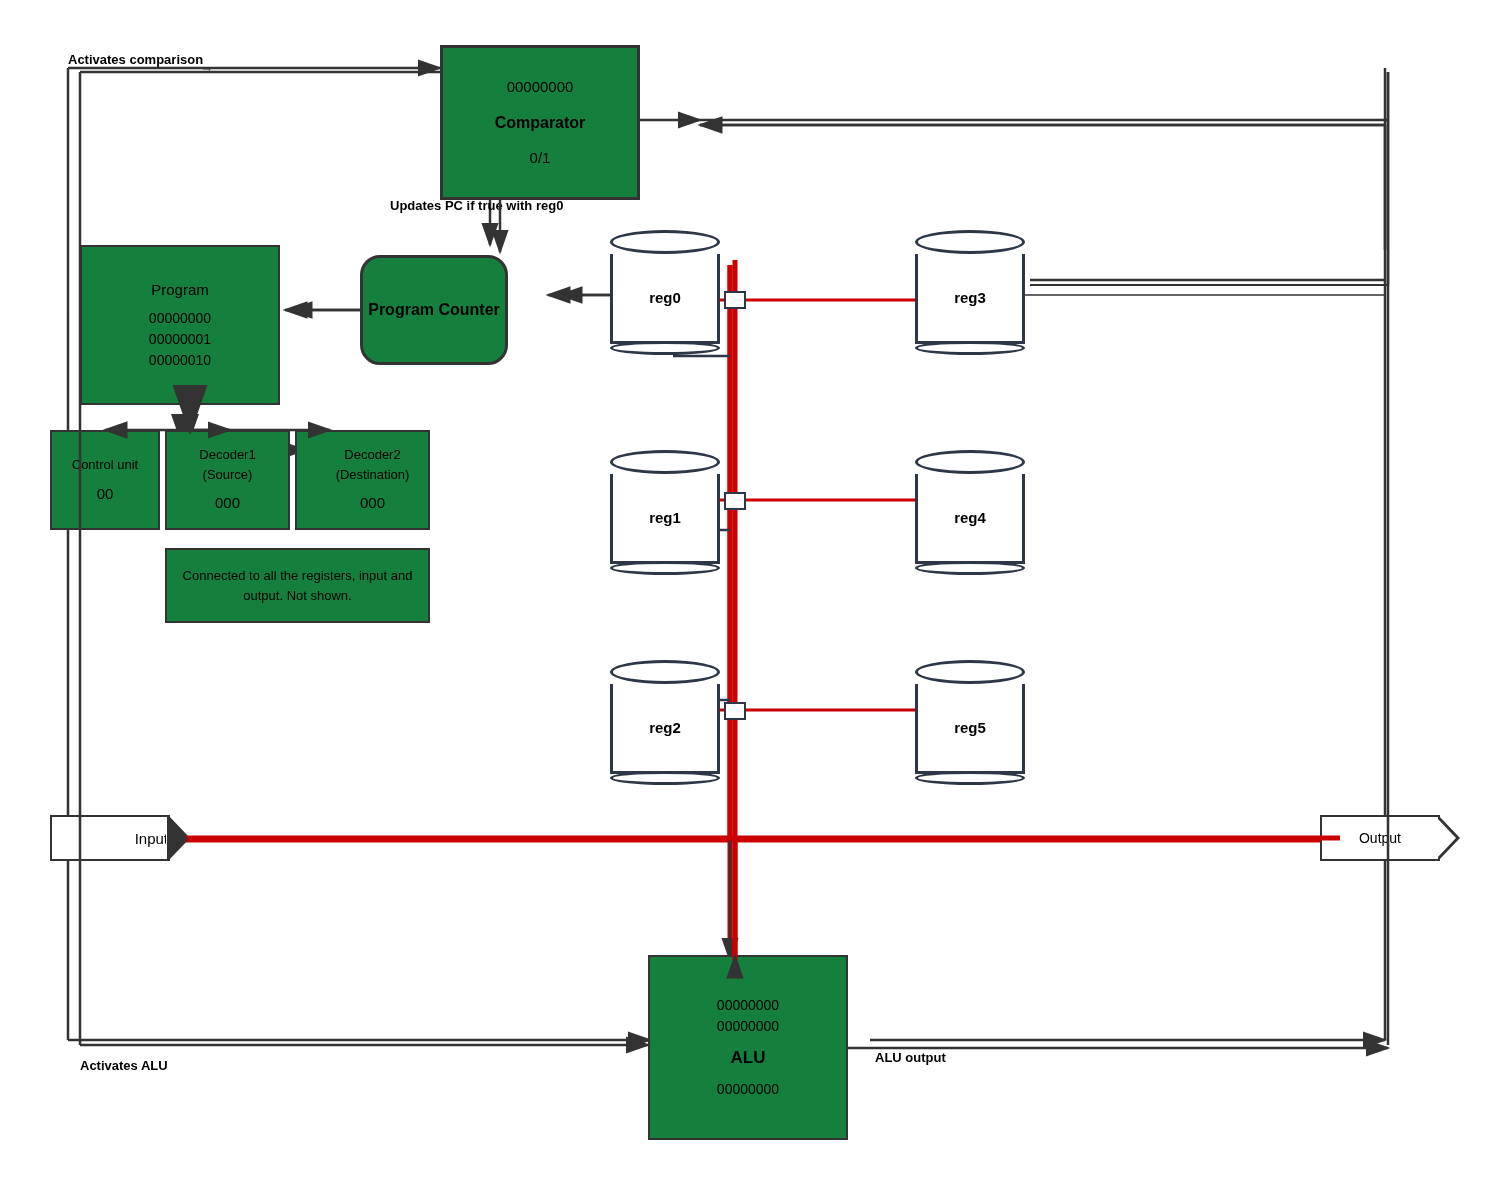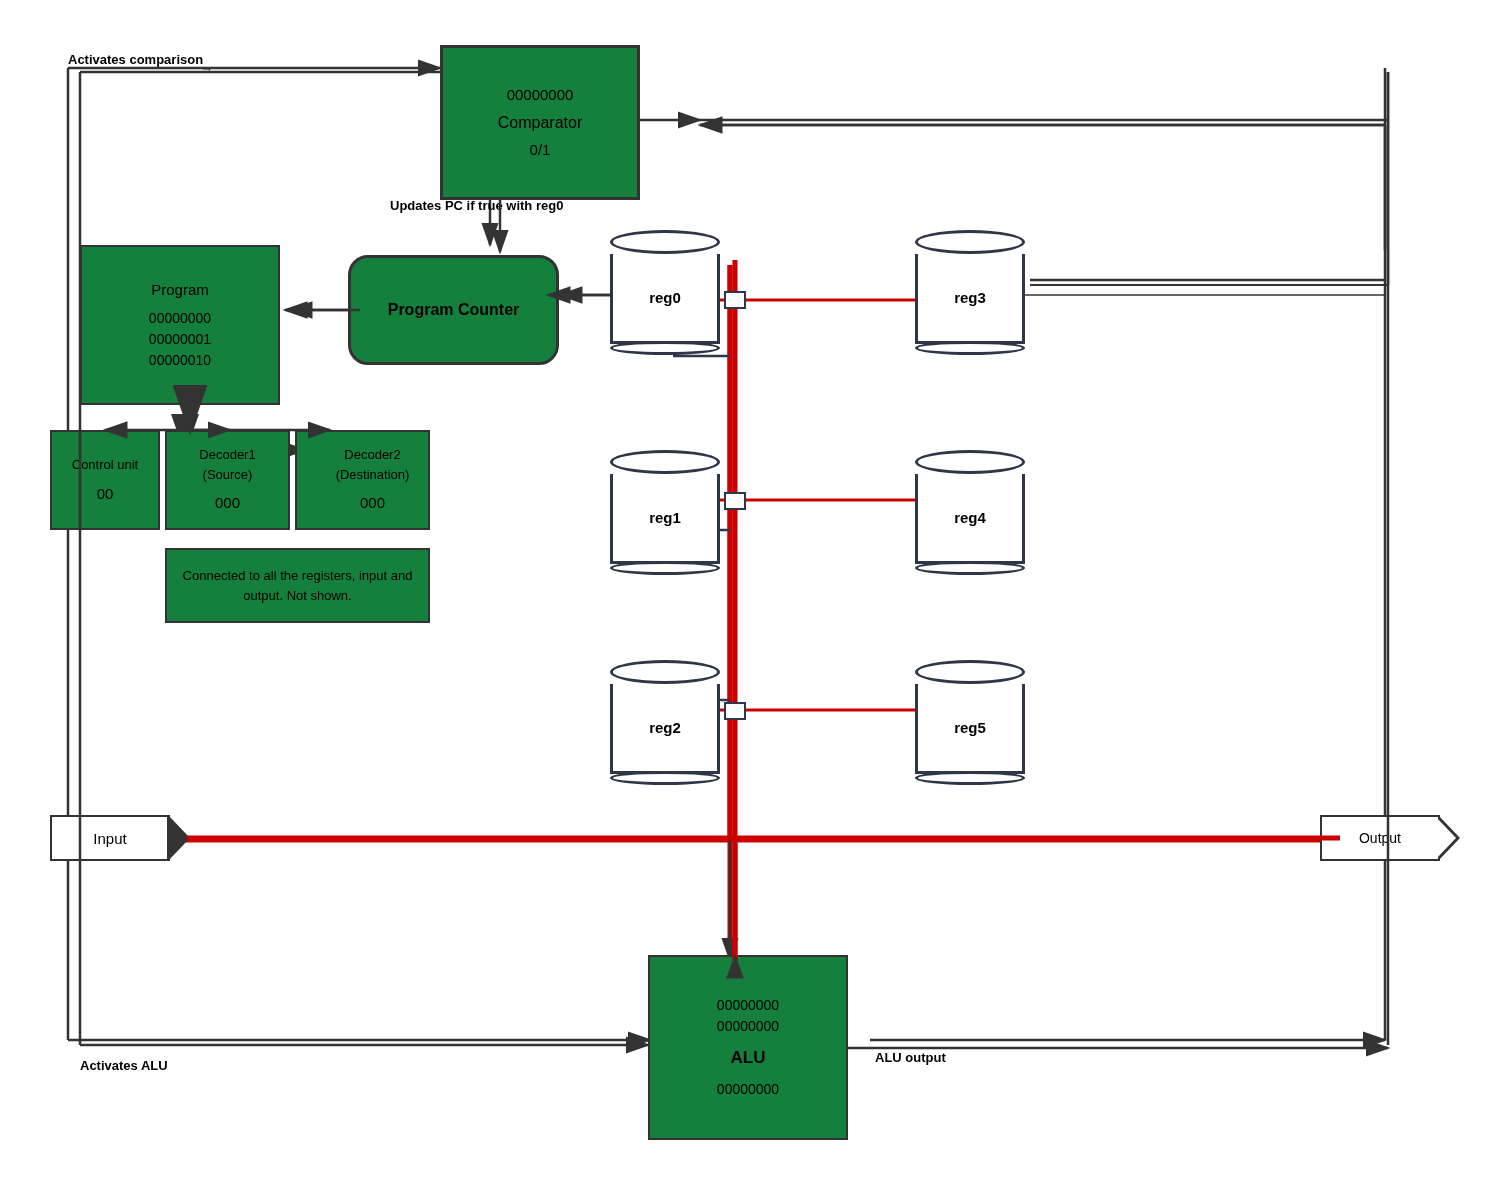--- a/index.html
+++ b/index.html
@@ -144,31 +144,31 @@
     <line x1="1385" y1="280" x2="1385" y2="1040" stroke="#333" stroke-width="2.5"></line>
 
     <line x1="68" y1="310" x2="68" y2="1040" stroke="#333" stroke-width="2.5"></line>
 
     <line x1="970" y1="295" x2="1385" y2="295" stroke="#333" stroke-width="1.5"></line>
 
   </svg>
 
   <div class="box" style="left:440px; top:45px; width:200px; height:155px; border-width:3px;">
     <span style="font-size:15px;">00000000</span>
-    <span style="font-size:16px; font-weight:normal; margin:4px 0;">Comparator</span>
+    <span style="font-size:16px; font-weight:bold; margin:12px 0;">Comparator</span>
     <span style="font-size:15px;">0/1</span>
   </div>
 
   <div style="position:absolute; left:68px; top:52px; font-weight:bold; font-size:13px;">Activates comparison</div>
 
   <div style="position:absolute; left:200px; top:60px; font-size:13px; color:#333;">→</div>
 
   <div style="position:absolute; left:390px; top:198px; font-weight:bold; font-size:13px;">Updates PC if true with reg0</div>
 
-  <div class="box box-rounded" style="left:348px; top:255px; width:211px; height:110px; border-width:3px;">
+  <div class="box box-rounded" style="left:360px; top:255px; width:148px; height:110px; border-width:3px;">
     <span style="font-size:16px; font-weight:bold; text-align:center;">Program Counter</span>
   </div>
 
   <div class="box" style="left:80px; top:245px; width:200px; height:160px; border-width:2px;">
     <span style="font-size:15px; font-weight:normal; margin-bottom:6px;">Program</span>
     <span style="font-size:14px;">00000000</span>
     <span style="font-size:14px;">00000001</span>
     <span style="font-size:14px;">00000010</span>
   </div>
 
@@ -240,21 +240,21 @@
   </div>
 
   <div class="box" style="left:648px; top:955px; width:200px; height:185px; border-width:2px;">
     <span style="font-size:14px;">00000000</span>
     <span style="font-size:14px;">00000000</span>
     <span style="font-size:17px; font-weight:bold; margin:8px 0;">ALU</span>
     <span style="font-size:14px;">00000000</span>
   </div>
 
   <div style="position:absolute; left:50px; top:815px; display:flex; align-items:center;">
-    <div style="position:relative; width:120px; height:46px; background:#fff; border:2px solid #333; display:flex; align-items:center; justify-content:center;">
+    <div style="position:relative; width:120px; height:46px; background:#fff; border:2px solid #333; display:flex; align-items:center; justify-content:flex-end;">
       <span style="font-size:15px;">Input</span>
 
       <div style="position:absolute; right:-22px; width:0; height:0; border-top:23px solid transparent; border-bottom:23px solid transparent; border-left:22px solid #333;"></div>
       <div style="position:absolute; right:-18px; width:0; height:0; border-top:21px solid transparent; border-bottom:21px solid transparent; border-left:20px solid #fff;"></div>
       <div style="position:absolute; right:-20px; width:0; height:0; border-top:22px solid transparent; border-bottom:22px solid transparent; border-left:21px solid #333; z-index:1;"></div>
     </div>
   </div>
 
   <div style="position:absolute; right:50px; top:815px; display:flex; align-items:center;">
     <div style="position:relative; width:120px; height:46px; background:#fff; border:2px solid #333; display:flex; align-items:center; justify-content:center;">

